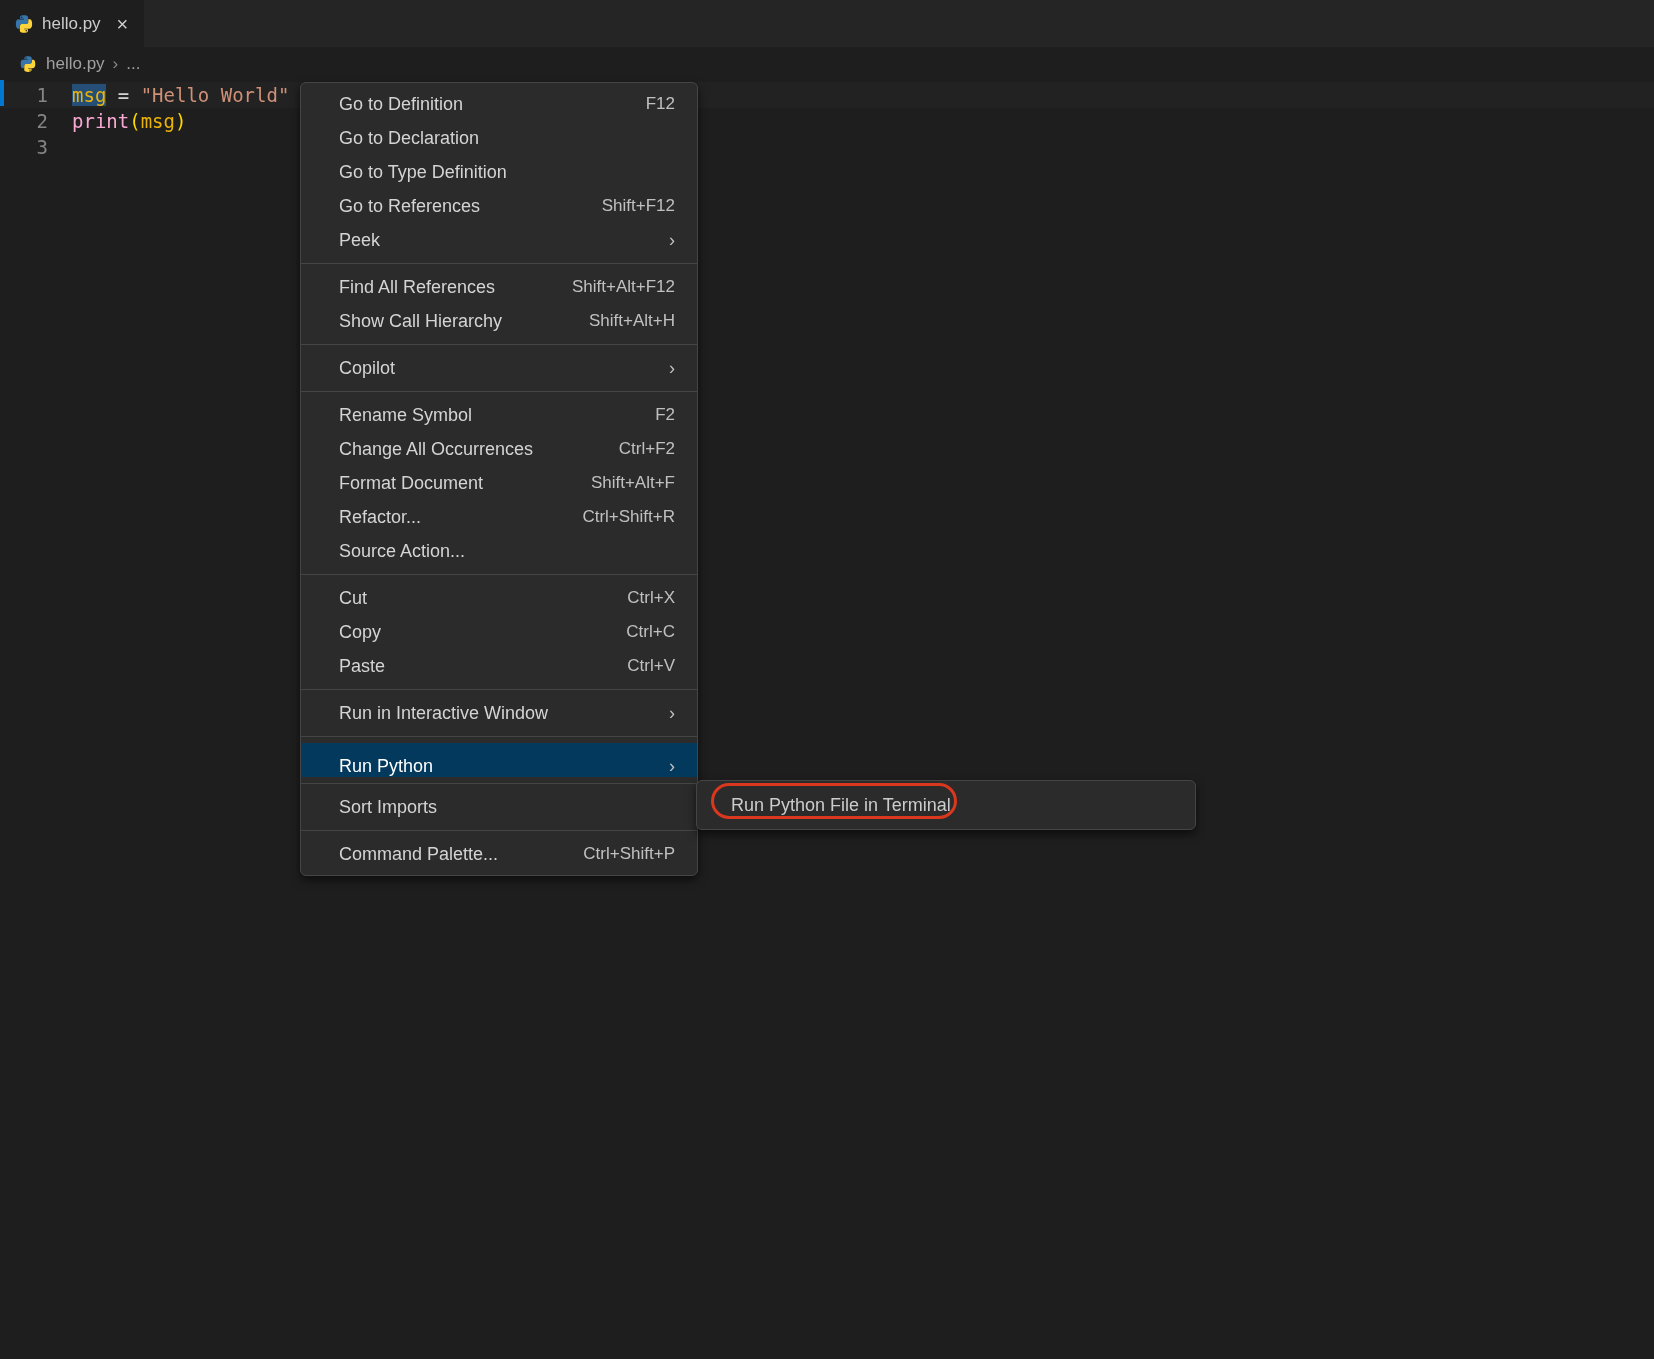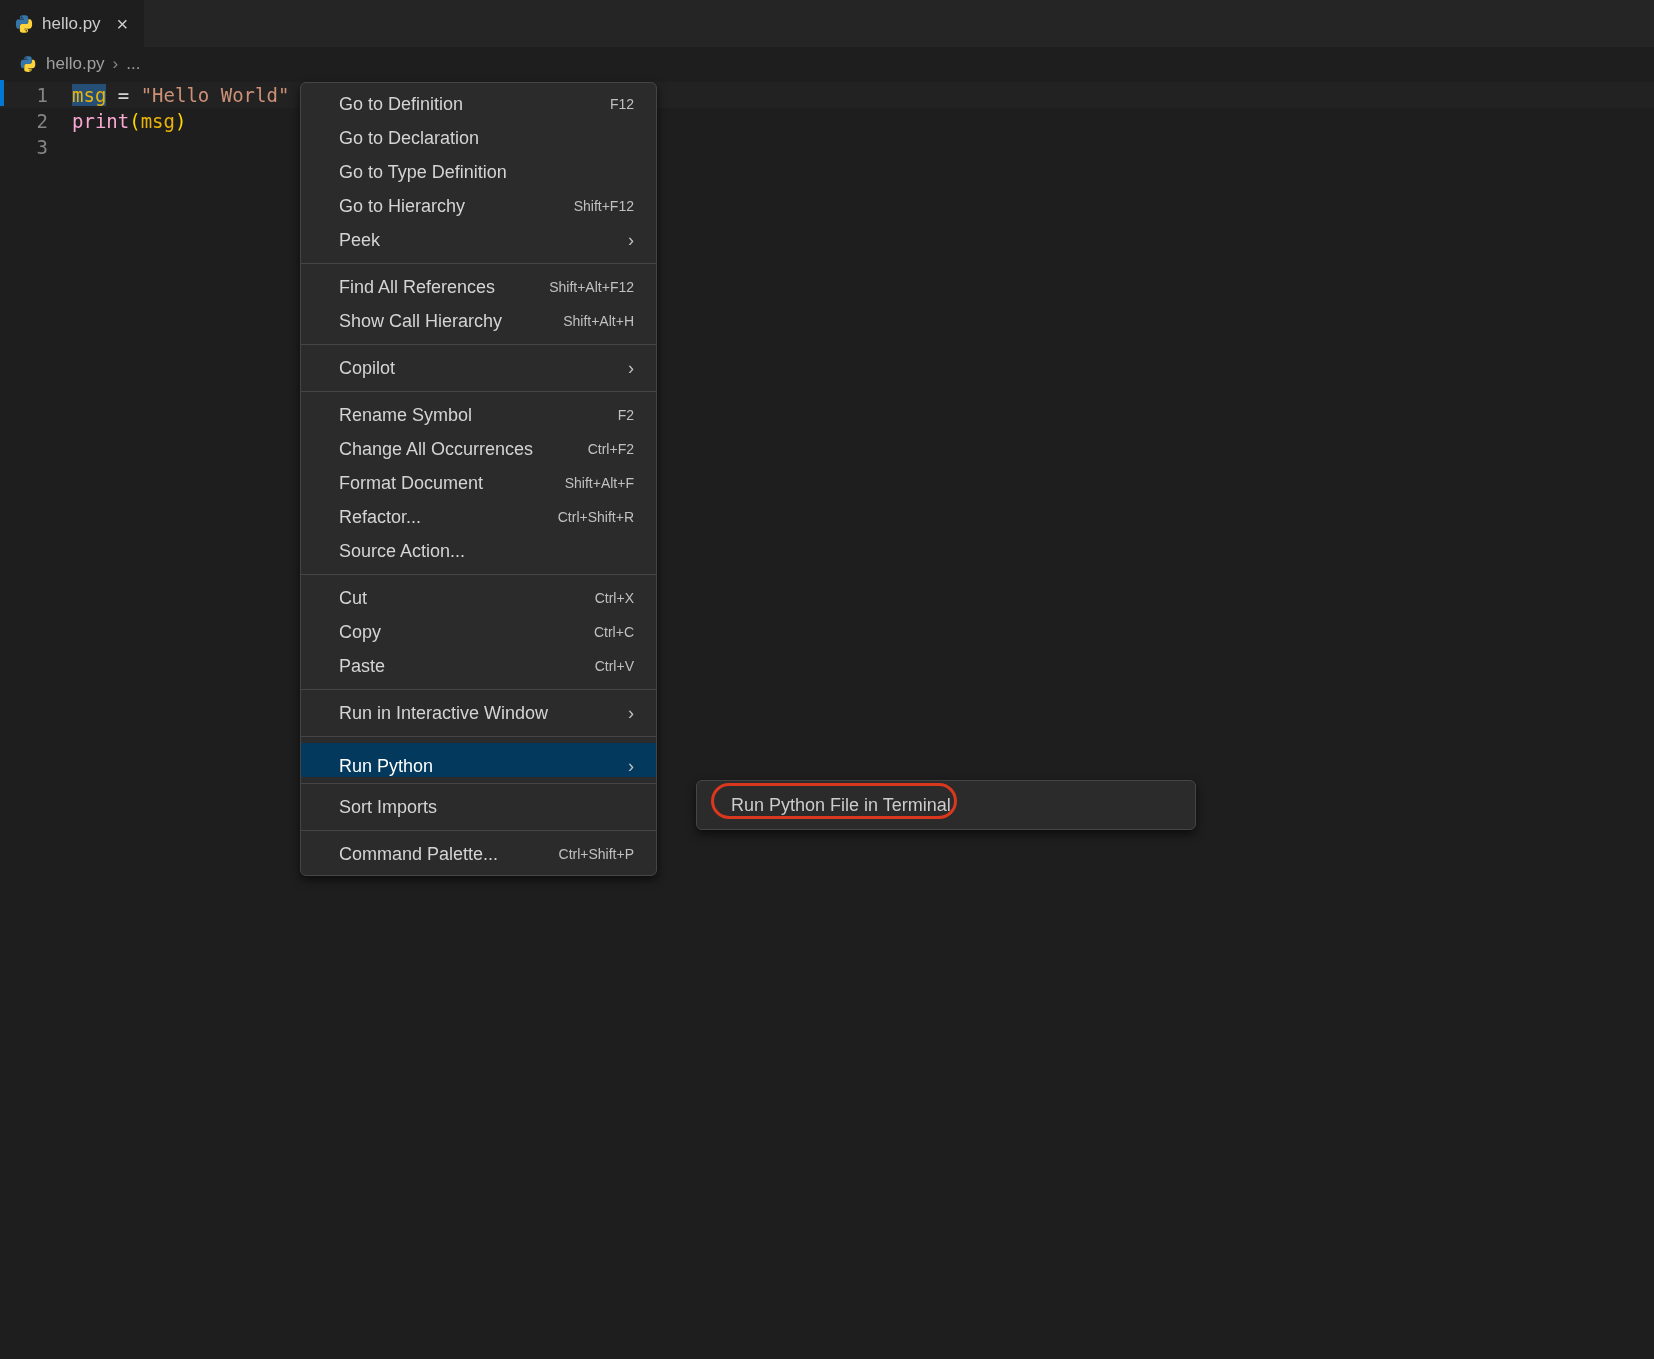--- a/index.html
+++ b/index.html
@@ -87,37 +87,37 @@
     left:0; top:0;
     width:4px; height:26px;
     background:#0078d4;
   }
 
   
   .ctx-menu {
     position: absolute;
     left: 300px;
     top: 82px;
-    width: 357px;
+    width: 398px;
     background: #2b2b2b;
     border: 1px solid #454545;
     border-radius: 6px;
     box-shadow: 0 4px 10px rgba(0,0,0,0.6);
     padding: 4px 0;
     font-size: 18px;
     color: #d4d4d4;
   }
   .ctx-item {
     display: flex;
     justify-content: space-between;
     align-items: center;
     height: 34px;
     padding: 0 22px 0 38px;
   }
-  .ctx-item .kb { color: #c0c0c0; font-size: 14px; }
+  .ctx-item .kb { color: #c0c0c0; font-size: 17px; }
   .ctx-sep {
     height: 1px;
     background: #454545;
     margin: 6px 0;
   }
   .ctx-item.selected {
     background: #04395e;
     color: #ffffff;
     align-items: flex-end;
   }
@@ -195,21 +195,21 @@
     </div>
   <div class="ctx-item">
       <span>Go to Declaration</span>
       <span></span>
     </div>
   <div class="ctx-item">
       <span>Go to Type Definition</span>
       <span></span>
     </div>
   <div class="ctx-item">
-      <span>Go to Hierarchy</span>
+      <span>Go to References</span>
       <span class="kb">Shift+F12</span>
     </div>
   <div class="ctx-item">
       <span>Peek</span>
       <span class="chev-right">›</span>
     </div>
   <div class="ctx-sep"></div>
   <div class="ctx-item">
       <span>Find All References</span>
       <span class="kb">Shift+Alt+F12</span>

